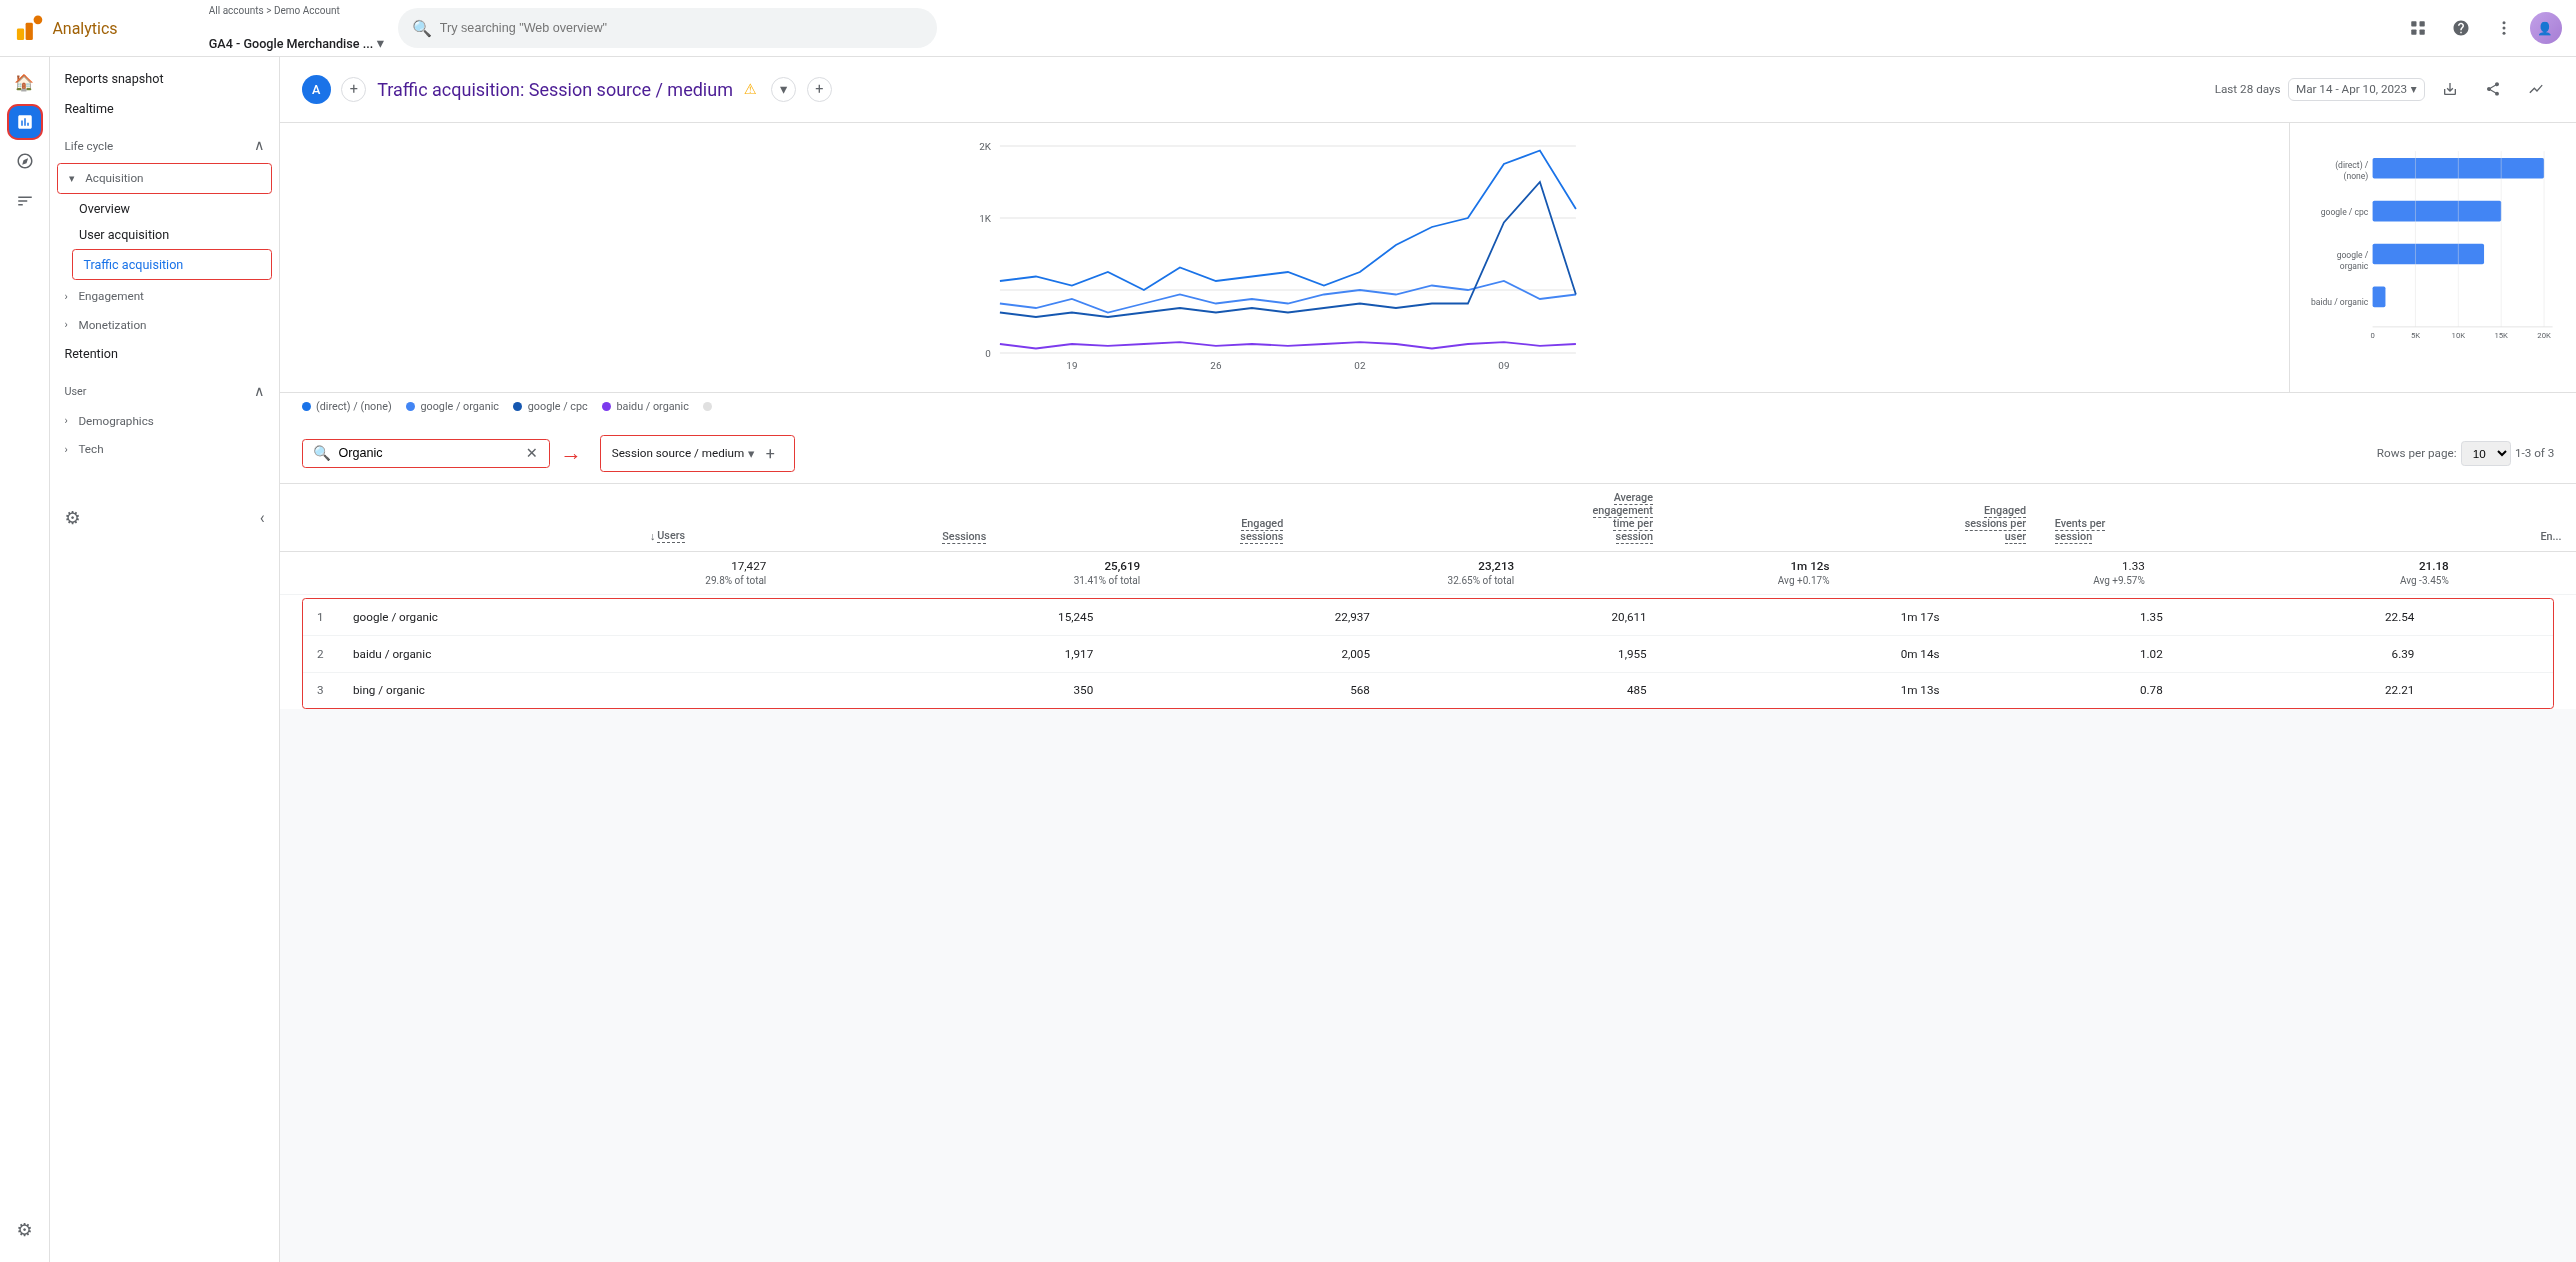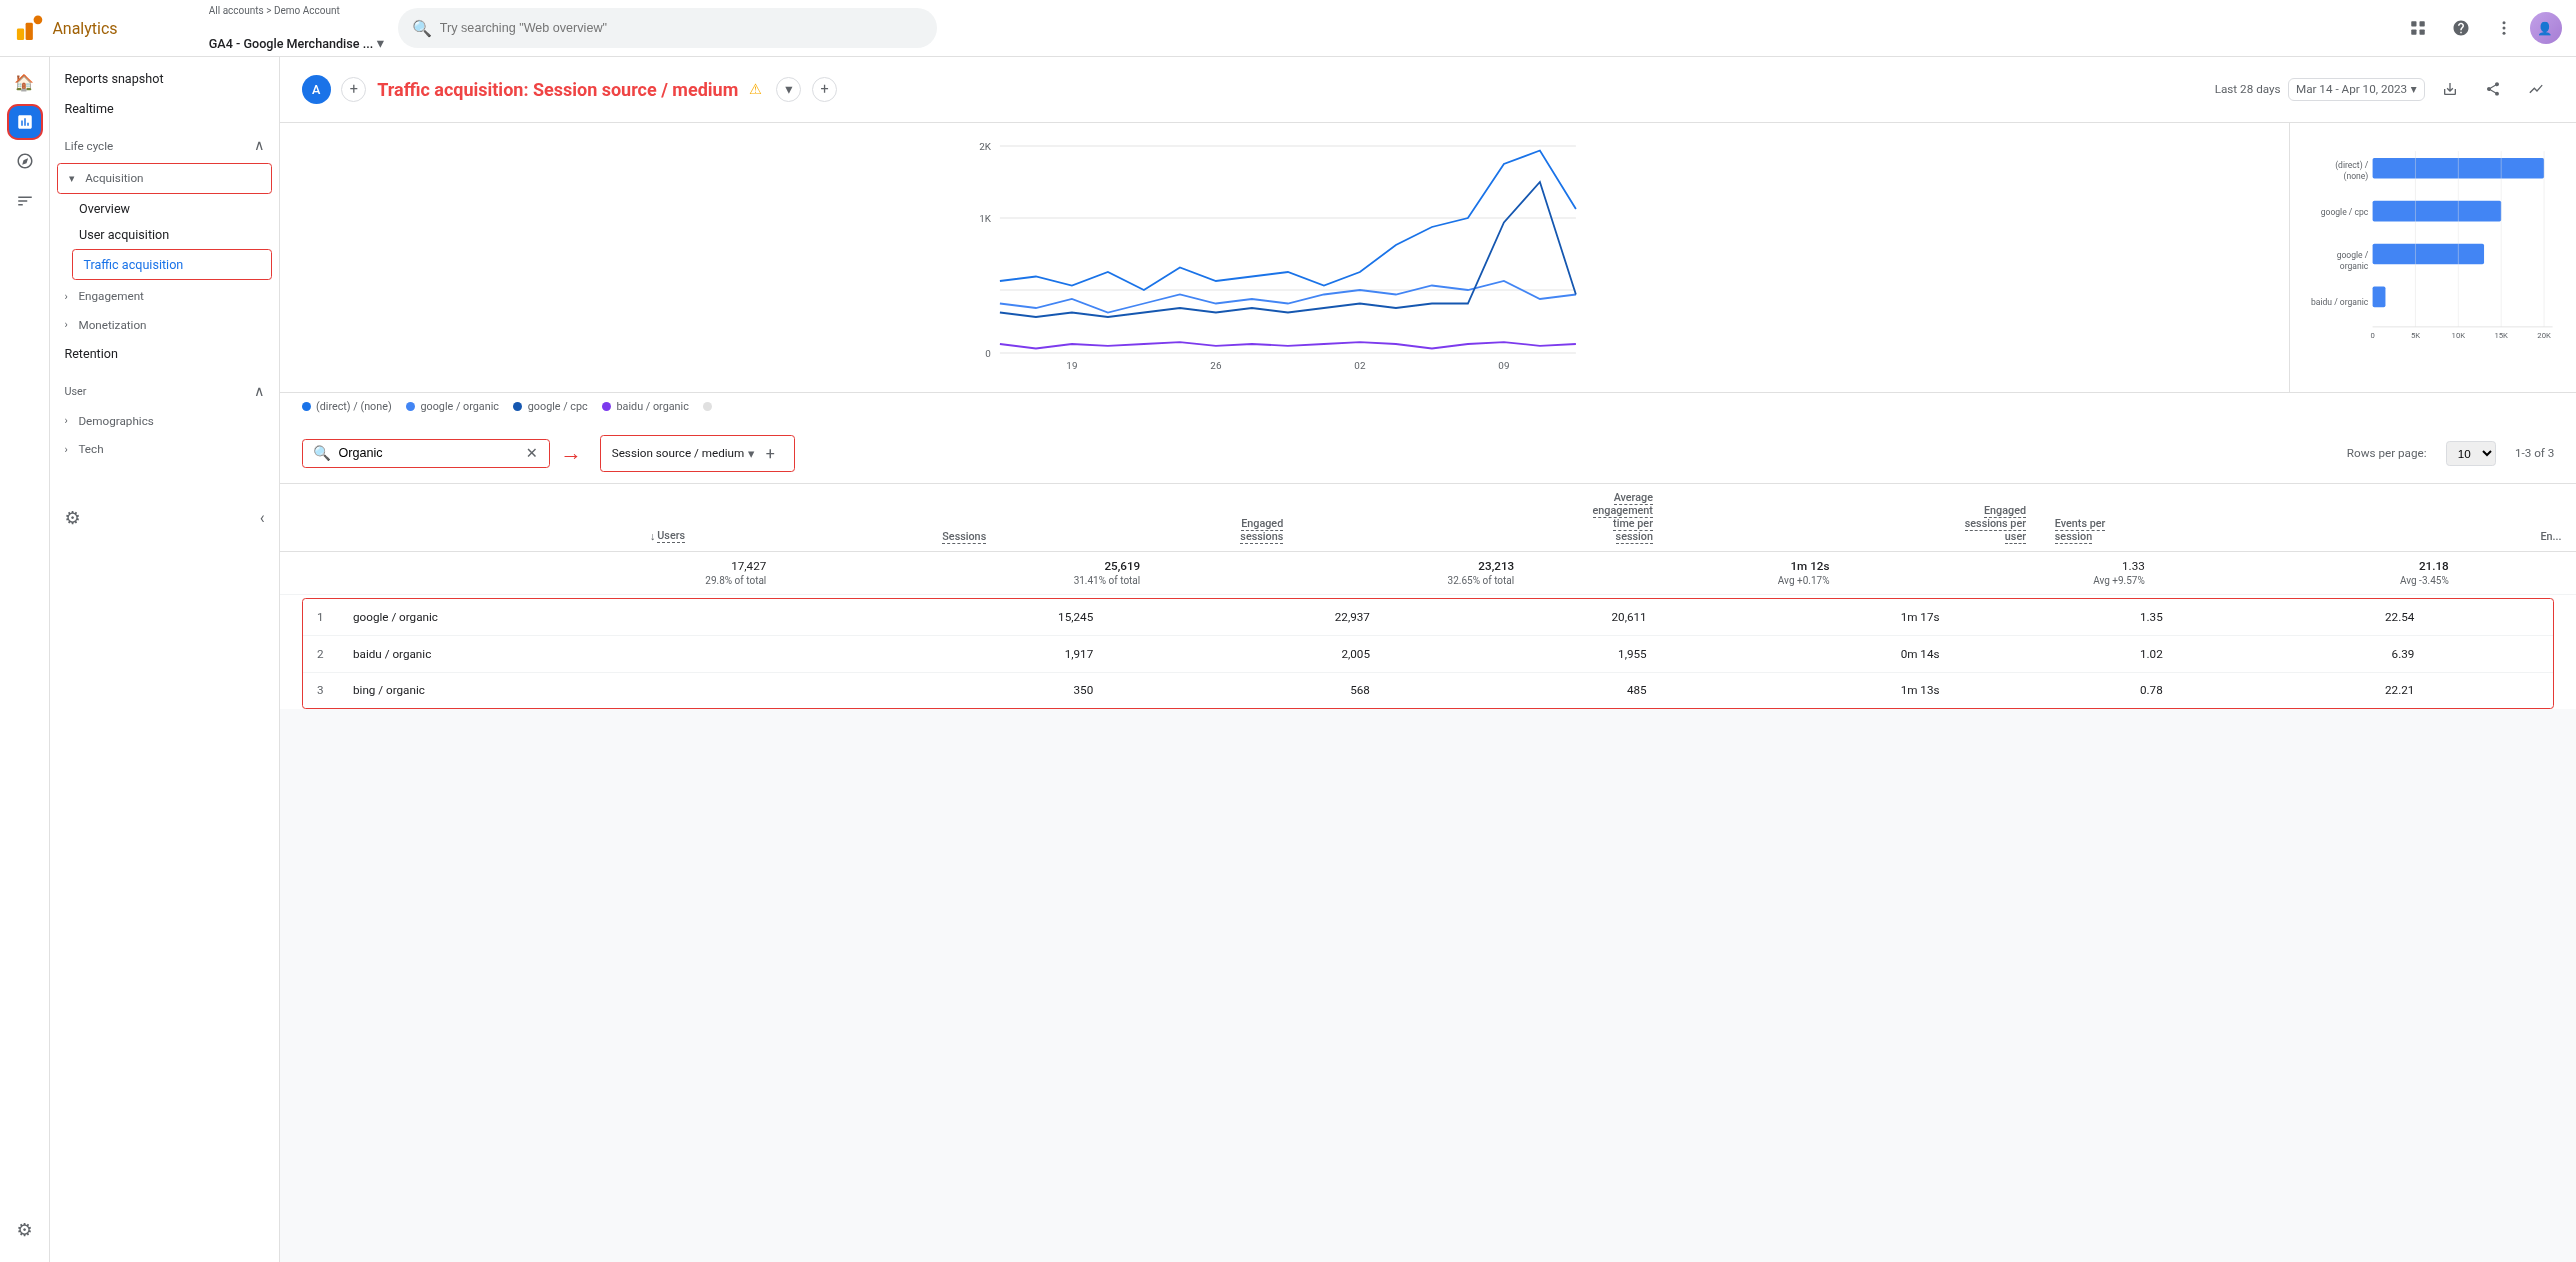--- a/index.html
+++ b/index.html
@@ -29,21 +29,21 @@
     .rail-icon-highlighted { background: #1a73e8; color: #fff; border-radius: 10.8px; width: 36px; height: 36px; display: flex; align-items: center; justify-content: center; font-size: 16px; border: 2.7px solid #e53935; cursor: pointer; }
     .sidebar-item { display: flex; align-items: center; padding: 7.2px 14.4px; cursor: pointer; font-size: 12.6px; color: #202124; }
     .sidebar-item.section-header { font-size: 11.7px; color: #5f6368; padding: 7.2px 14.4px; display: flex; align-items: center; gap: 7.2px; }
     .sidebar-sub { padding-left: 29px; font-size: 12.6px; color: #202124; padding-top: 5.4px; padding-bottom: 5.4px; cursor: pointer; display: flex; align-items: center; padding-right: 14.4px; }
     .sidebar-user-section { padding: 7.2px 14.4px; font-size: 10.8px; color: #5f6368; display: flex; align-items: center; justify-content: space-between; }
     .sidebar-item-with-tooltip { position: relative; }
 
     
     .content-inner { padding: 0; }
     .page-header { display: flex; align-items: center; padding: 14.4px 21.6px; background: #fff; border-bottom: 0.9px solid #e0e0e0; gap: 10.8px; }
-    .page-title { font-size: 18px; color: #ef4444; font-weight: 700; }
+    .page-title { font-size: 18px; color: #4c1d95; font-weight: 400; }
     .date-range { margin-left: auto; display: flex; align-items: center; gap: 7.2px; font-size: 11.7px; color: #5f6368; }
     .date-range-selector { display: flex; align-items: center; gap: 3.6px; background: #fff; border: 0.9px solid #dadce0; border-radius: 6px; padding: 3.6px 7.2px; cursor: pointer; }
 
     
     .chart-section { display: flex; background: #fff; margin: 0; border-bottom: 0.9px solid #e0e0e0; gap: 48px; }
     .line-chart-area { flex: 1; padding: 14.4px 21.6px; min-height: 269px; }
     .bar-chart-area { width: 287px; padding: 14.4px; border-left: 0.9px solid #e0e0e0; }
 
     
     .chart-svg { width: 100%; height: 234px; }
@@ -52,21 +52,21 @@
     
     .chart-legend { display: flex; gap: 14.4px; flex-wrap: wrap; padding: 7.2px 21.6px 10.8px; background: #fff; }
     .legend-item { display: flex; align-items: center; gap: 5.4px; font-size: 10.8px; color: #5f6368; }
     .legend-dot { width: 9px; height: 9px; border-radius: 50%; display: inline-block; }
 
     
     .table-section { background: #fff; margin: 0; }
     .table-toolbar { display: flex; align-items: center; padding: 10.8px 21.6px; gap: 10.8px; border-bottom: 0.9px solid #e0e0e0; }
     .search-input-container { display: flex; align-items: center; border: 1.8px solid #e53935; border-radius: 3.6px; padding: 5.4px 10.8px; gap: 7.2px; background: #fff; }
     .search-input-container input { border: none; outline: none; font-size: 12.6px; width: 180px; }
-    .rows-per-page { margin-left: auto; display: flex; align-items: center; gap: 19px; font-size: 11.7px; color: #5f6368; }
+    .rows-per-page { margin-left: auto; display: flex; align-items: center; gap: 4px; font-size: 11.7px; color: #5f6368; }
     .rows-select { border: 0.9px solid #dadce0; border-radius: 3.6px; padding: 3.6px 7.2px; font-size: 11.7px; }
     .pagination-info { font-size: 11.7px; color: #5f6368; }
 
     
     .data-table { width: 100%; border-collapse: collapse; }
     .data-table th { text-align: right; padding: 7.2px 14.4px; font-size: 10.8px; color: #5f6368; font-weight: 500; border-bottom: 0.9px solid #e0e0e0; vertical-align: bottom; cursor: pointer; }
     .data-table th:first-child { text-align: left; }
     .data-table td { padding: 10.8px 14.4px; font-size: 11.7px; color: #202124; border-bottom: 0.9px solid #f1f3f4; text-align: right; }
     .data-table td:first-child { text-align: left; }
     

